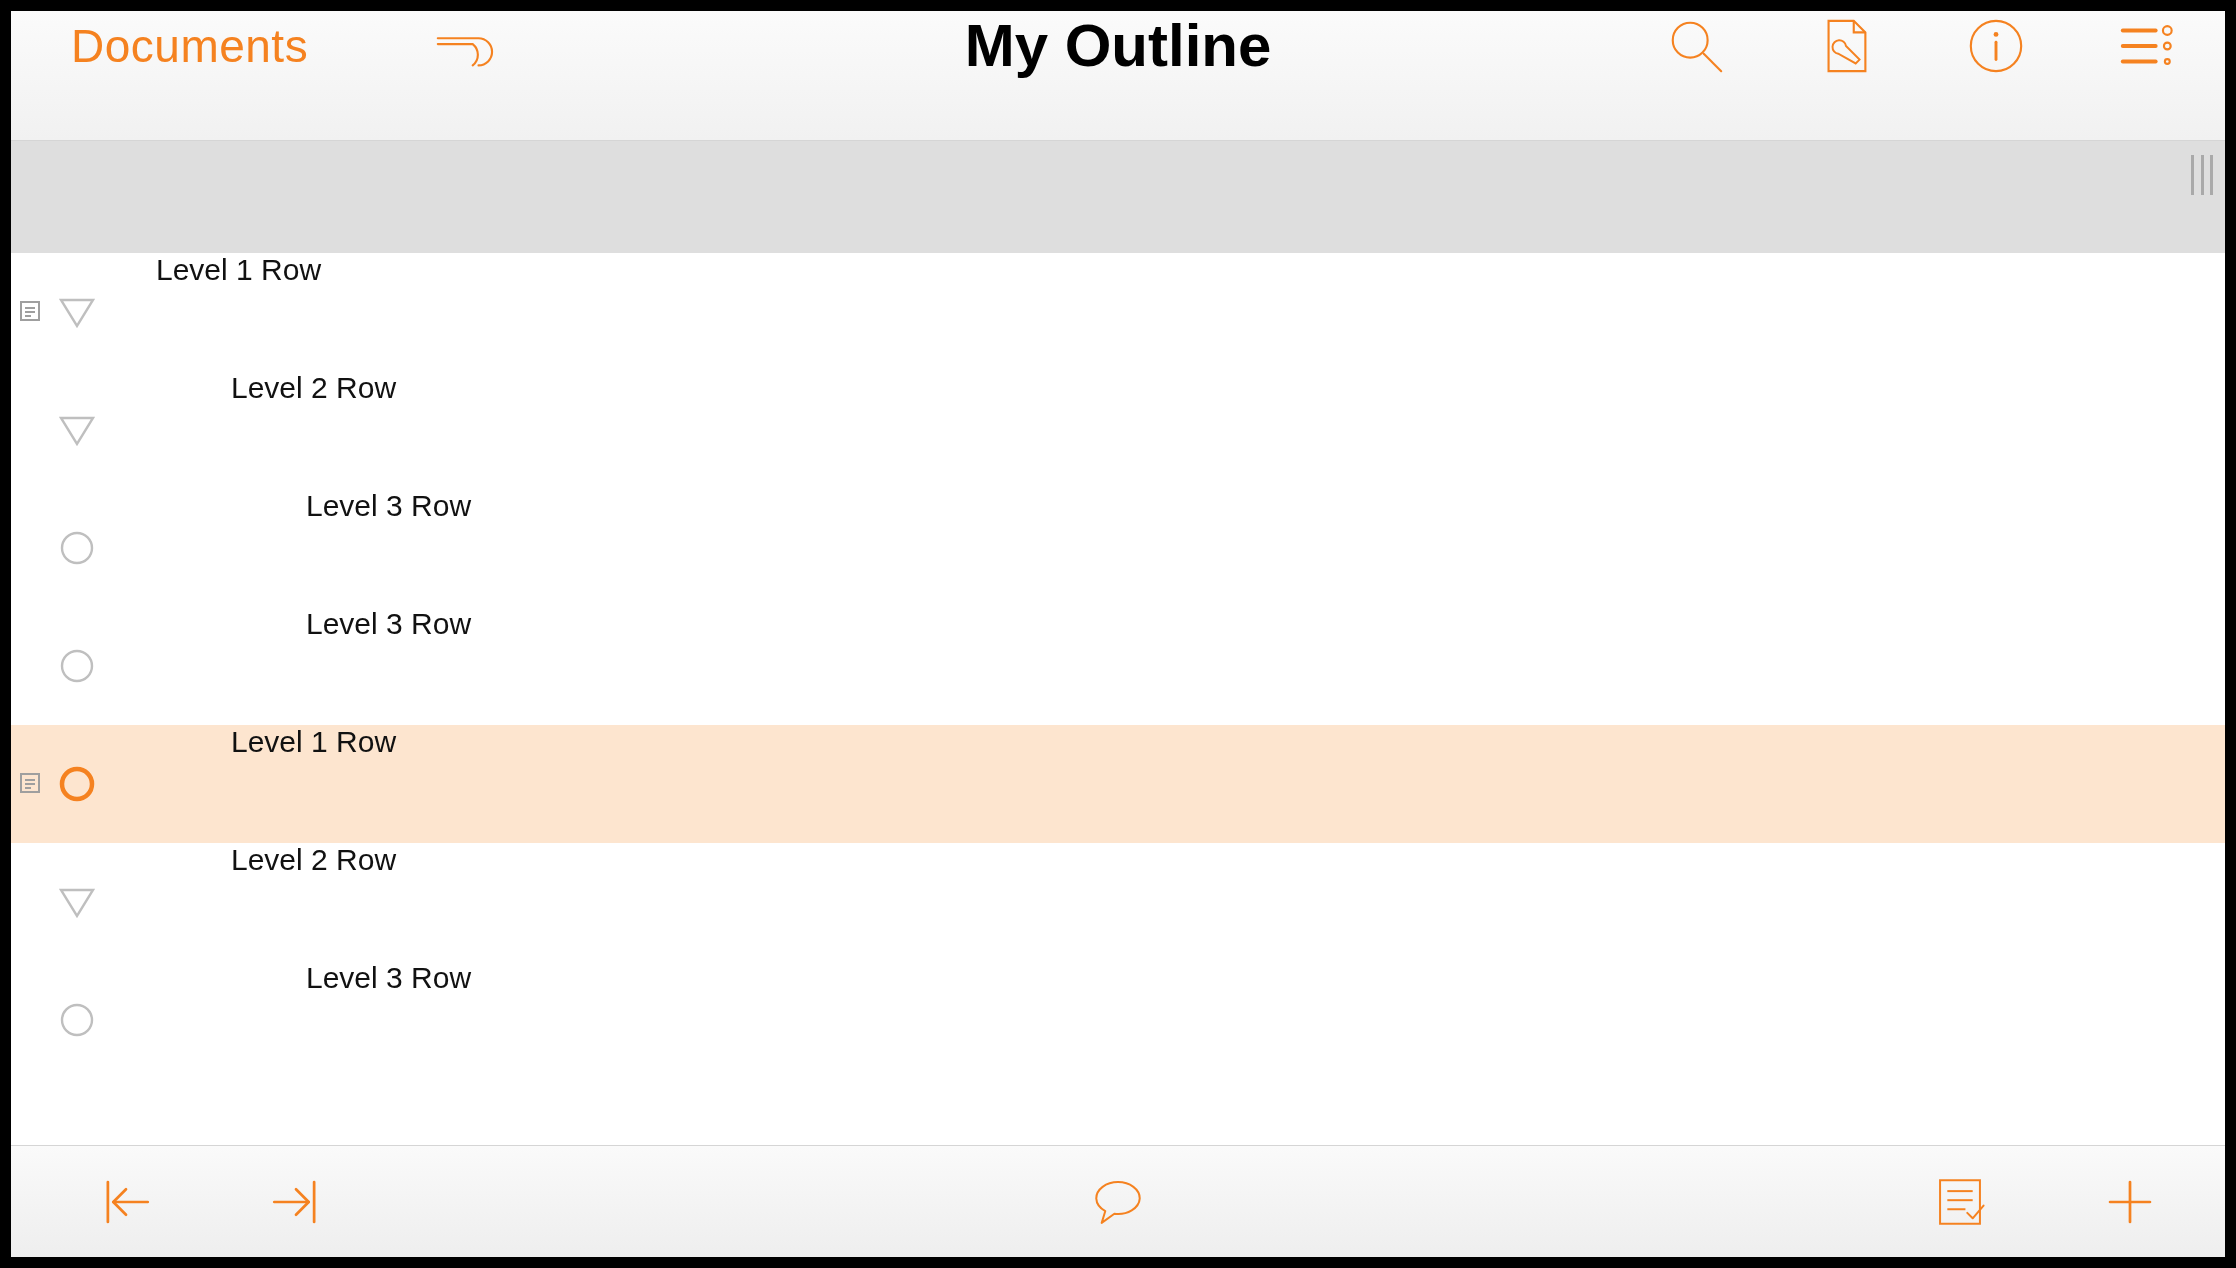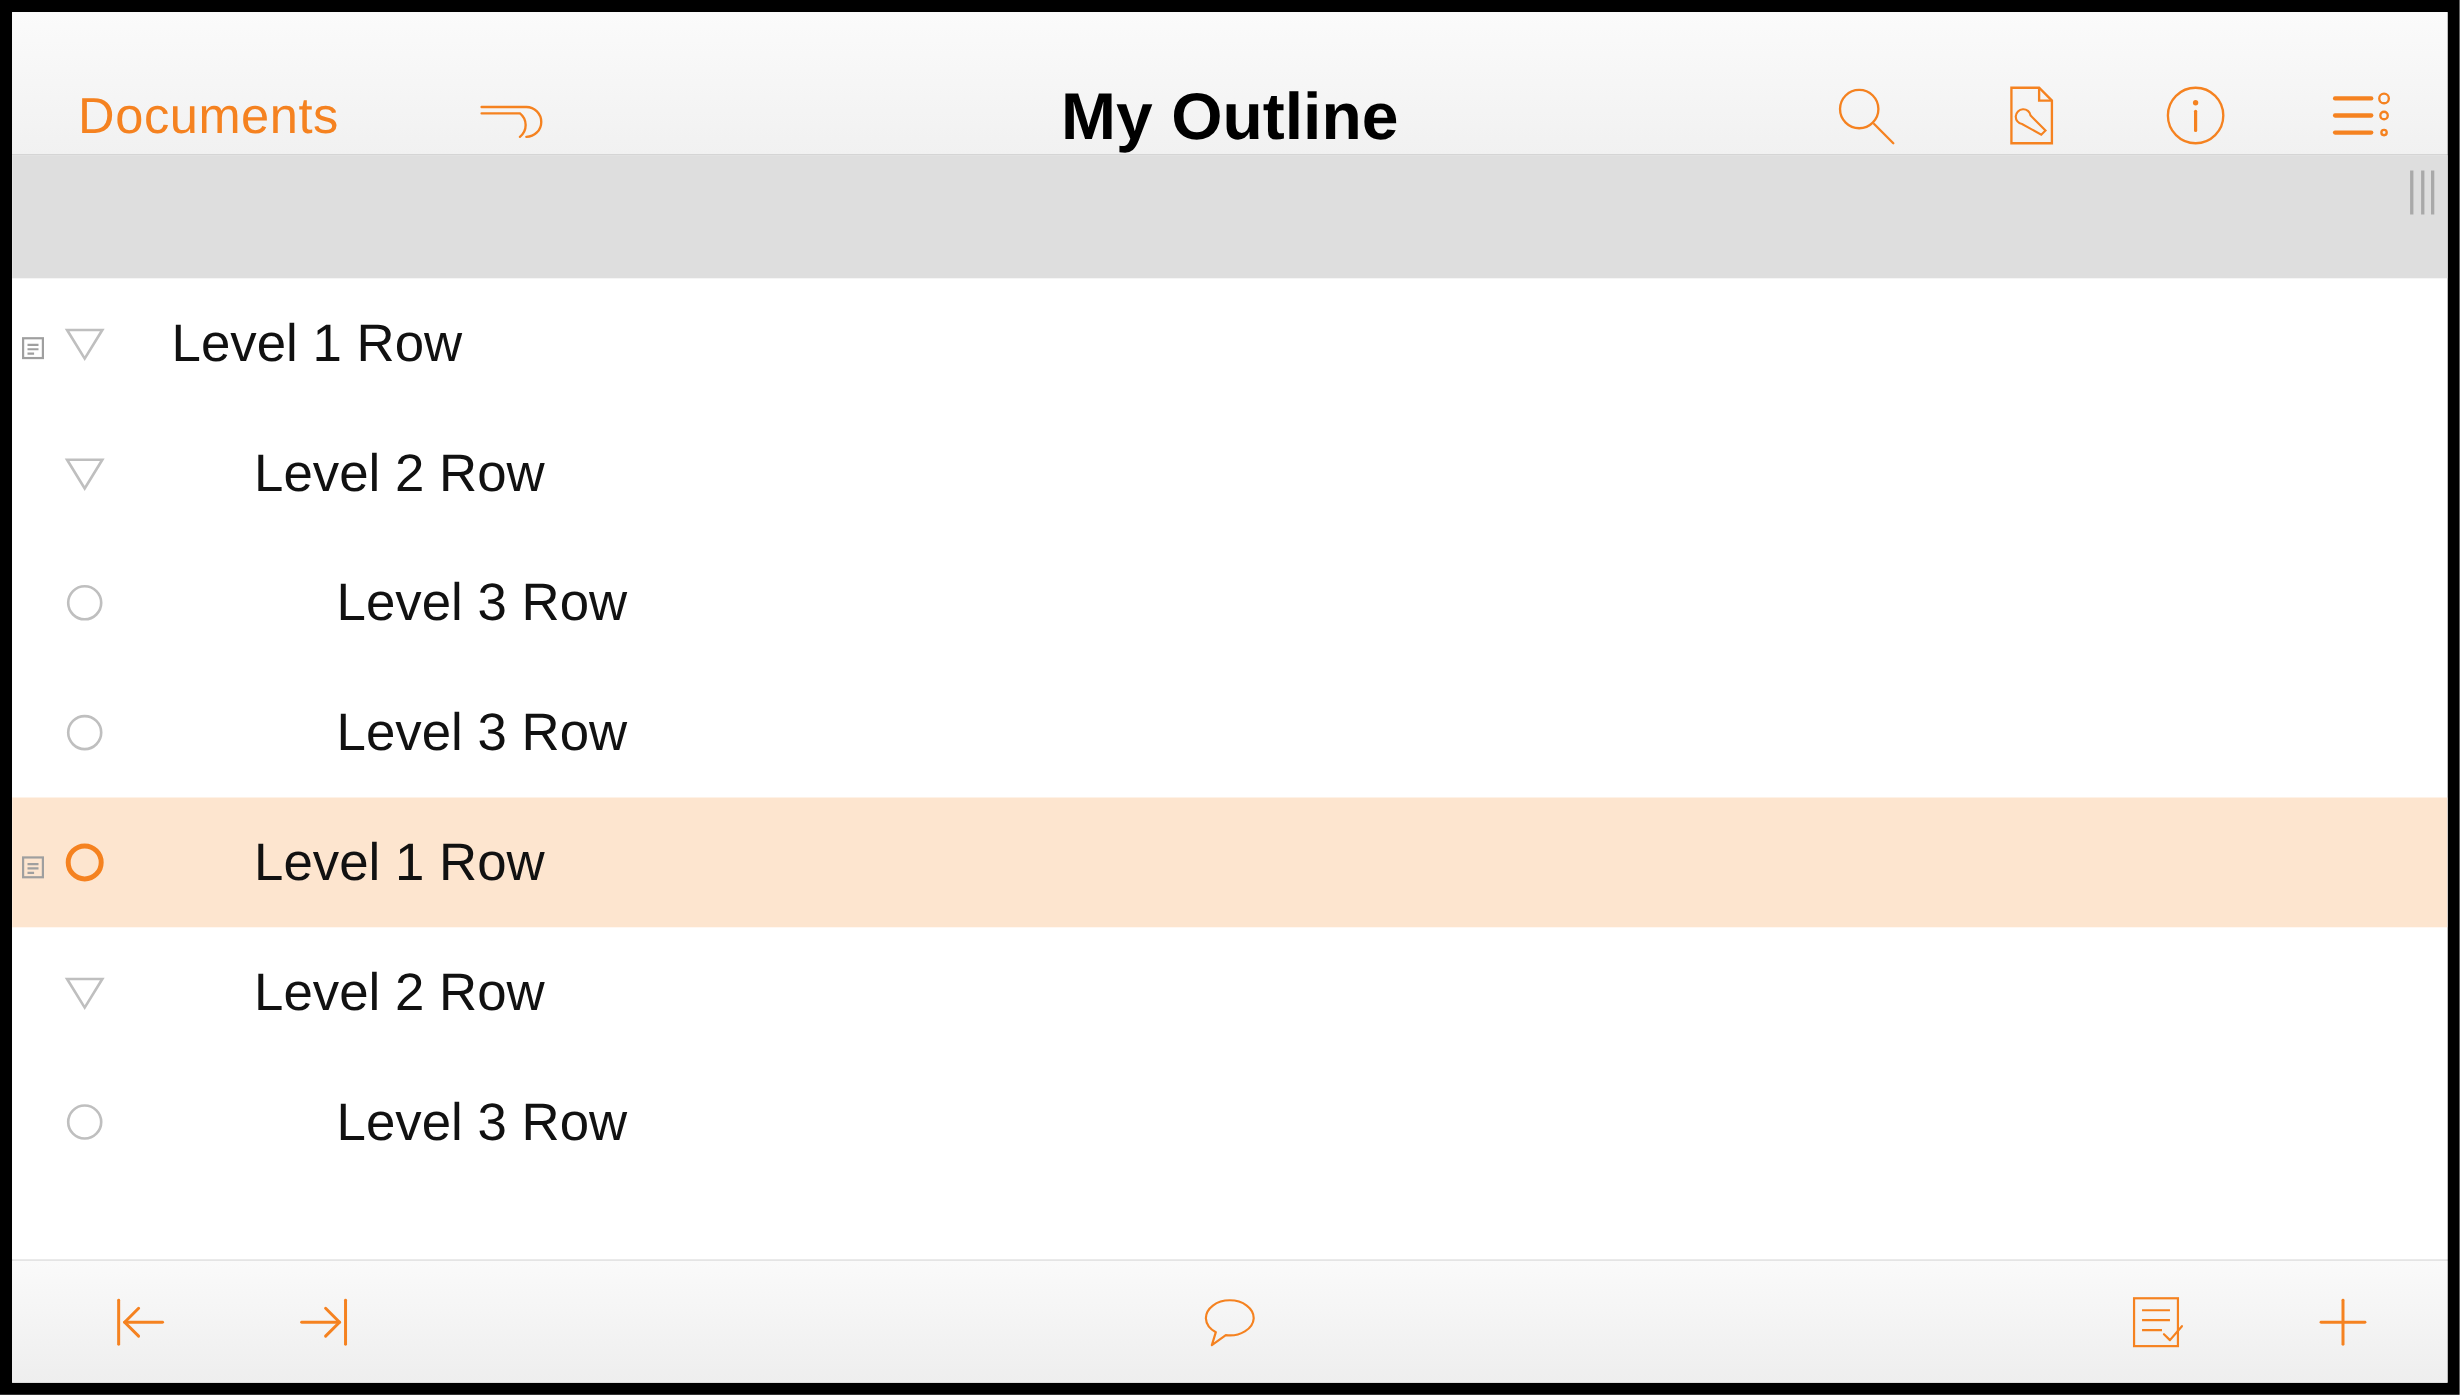--- a/index.html
+++ b/index.html
@@ -28,21 +28,21 @@
     display: flex;
     flex-direction: column;
   }
 
   
   .toolbar-top {
     height: 130px;
     background: linear-gradient(#fbfbfb, #f1f1f1);
     border-bottom: 1px solid var(--toolbar-border);
     display: flex;
-    align-items: flex-end;
+    align-items: flex-start;
     padding: 0 24px 0 60px;
     position: relative;
     gap: 20px;
   }
   .tb-left { display: flex; align-items: center; gap: 120px; }
   .tb-center {
     position: absolute; left: 0; right: 0;
     display: flex; justify-content: center;
     pointer-events: none;
   }
@@ -96,22 +96,21 @@
     display: flex; justify-content: space-between;
   }
   .group-header .drag-stripes span {
     display: block; width: 3px; height: 100%; background: #a9a9a9;
   }
 
   .row {
     position: relative;
     height: 118px;
     display: flex;
-    align-items: center;
-    font-size: 48px;
+    font-size: 30px;
     color: var(--text);
   }
   .row.highlight { background: var(--highlight-bg); }
 
   .gutter {
     position: absolute;
     left: 0; top: 0; bottom: 0;
     width: 130px;
     display: flex;
     align-items: center;

